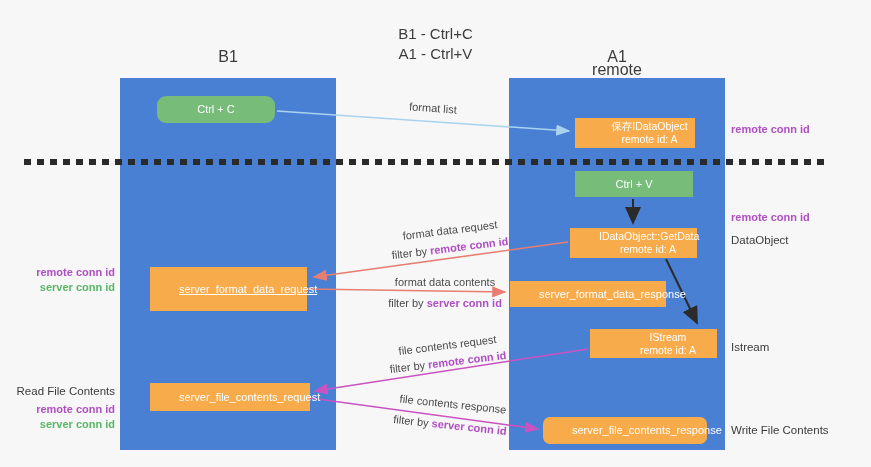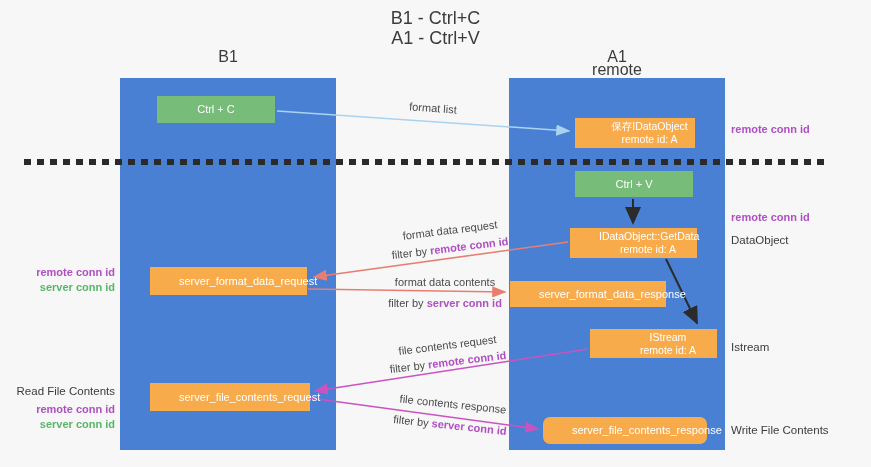--- a/index.html
+++ b/index.html
@@ -8,23 +8,23 @@
   .canvas {
     position: relative;
     width: 871px;
     height: 467px;
     background: #f7f7f7;
     overflow: hidden;
   }
   .abs { position: absolute; }
   .title {
     width: 100%;
-    top: 8px;
+    top: 24px;
     text-align: center;
-    font-size: 18px;
+    font-size: 15px;
     line-height: 20px;
     color: #3c3c3c;
   }
   .lane-header {
     text-align: center;
     font-size: 16px;
     line-height: 13px;
     color: #3c3c3c;
   }
   .lane {
@@ -107,39 +107,39 @@
 
     <line x1="568" y1="242" x2="314" y2="277" stroke="#e87e72" stroke-width="1.6" marker-end="url(#ah-red)"></line>
 
     <line x1="308" y1="289" x2="505" y2="292" stroke="#e87e72" stroke-width="1.6" marker-end="url(#ah-red)"></line>
 
     <line x1="588" y1="349" x2="315" y2="391" stroke="#c953c1" stroke-width="1.6" marker-end="url(#ah-magenta)"></line>
 
     <line x1="310" y1="398" x2="538" y2="429" stroke="#c953c1" stroke-width="1.6" marker-end="url(#ah-magenta)"></line>
   </svg>
 
-  <div class="abs box green" style="left:157px; top:96px; width:118px; height:27px;">
+  <div class="abs box green" style="left:157px; top:96px; width:118px; height:27px;border-radius:9px;">
     <div class="l">Ctrl + C</div>
   </div>
 
   <div class="abs box orange" style="left:575px; top:118px; width:120px; height:30px;">
     <div class="l" style="font-size:10.5px;">保存IDataObject</div>
     <div class="l" style="font-size:10.5px;">remote id: A</div>
   </div>
 
   <div class="abs box green" style="left:575px; top:171px; width:118px; height:26px;text-align:center;">
     <div class="l">Ctrl + V</div>
   </div>
 
   <div class="abs box orange" style="left:570px; top:228px; width:127px; height:30px;">
     <div class="l" style="font-size:10.5px;">IDataObject::GetData</div>
     <div class="l" style="font-size:10.5px;">remote id: A</div>
   </div>
 
-  <div class="abs box orange" style="left:150px; top:267px; width:157px; height:28px;">
+  <div class="abs box orange" style="left:150px; top:267px; width:157px; height:44px;text-decoration:underline;">
     <div class="l">server_format_data_request</div>
   </div>
 
   <div class="abs box orange" style="left:510px; top:281px; width:156px; height:26px;">
     <div class="l">server_format_data_response</div>
   </div>
 
   <div class="abs box orange" style="left:590px; top:329px; width:127px; height:29px;">
     <div class="l" style="font-size:10.5px;">IStream</div>
     <div class="l" style="font-size:10.5px;">remote id: A</div>

